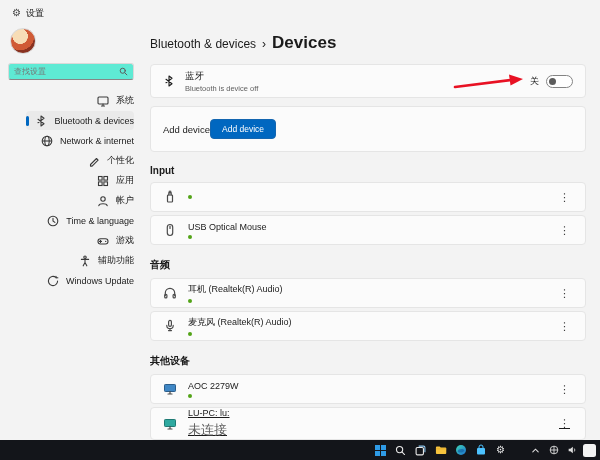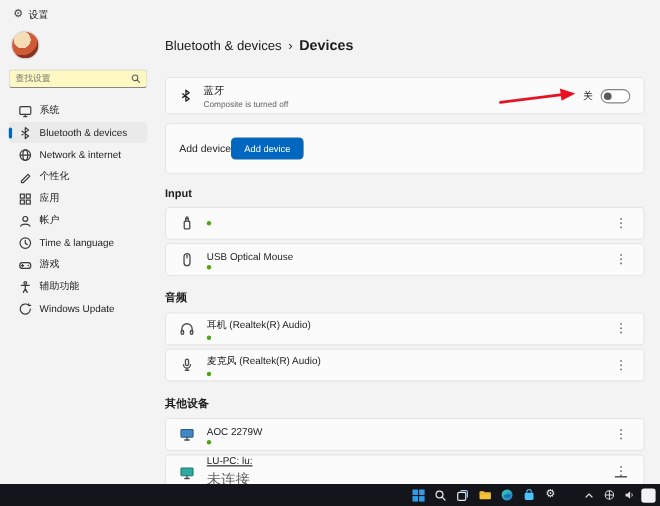--- a/index.html
+++ b/index.html
@@ -9,35 +9,35 @@
 
   
   .titlebar { position:absolute; top:0; left:0; right:0; height:26px; display:flex; align-items:center; gap:5px; padding-left:12px; font-size:9px; color:#1b1b1b; }
   .titlebar .gear { font-size:10px; line-height:1; color:#444; }
 
   
   .sidebar { position:absolute; top:26px; left:0; width:142px; bottom:20px; padding:0 8px; }
   .avatar { width:26px; height:26px; border-radius:50%; margin:2px 0 9px 2px;
             background: radial-gradient(circle at 38% 30%, #f7ddb6 0 34%, #d05a35 35% 62%, #8a3220 63% 100%);
             border:1px solid #d9d9d9; }
-  .search { height:17px; background:#fef9c3; border:1px solid #d9d9d9; border-bottom:1px solid #868686; border-radius:3px; display:flex; align-items:center; padding:2px 5px; }
+  .search { height:17px; background:#5eead4; border:1px solid #d9d9d9; border-bottom:1px solid #868686; border-radius:3px; display:flex; align-items:center; padding:2px 5px; }
   .search input { flex:1; border:0; outline:0; background:transparent; font:8px "Liberation Sans", sans-serif; color:#333; min-width:0; }
-  .nav { margin-top:11px; display:flex; flex-direction:column; gap:1px; }
+  .nav { margin-top:11px; display:flex; flex-direction:column; gap:1px;align-items:flex-end; }
   .nav-item { position:relative; display:flex; align-items:center; gap:7px; height:19px; padding-left:9px; border-radius:4px; font-size:9px; white-space:nowrap; }
   .nav-item.selected { background:#eaeaea; }
   .nav-item.selected::before { content:""; position:absolute; left:0; top:4.5px; width:3px; height:10px; border-radius:2px; background:#0067c0; }
   .nav-item svg { flex:0 0 auto; }
 
   
   .content { position:absolute; left:150px; top:26px; right:14px; bottom:20px; }
   .breadcrumb { margin-top:7px; display:flex; align-items:baseline; gap:6px; font-size:12px; }
-  .breadcrumb .current { font-weight:bold; font-size:13px; }
+  .breadcrumb .current { font-weight:bold; font-size:17px; }
   .card { background:#fbfbfb; border:1px solid #e5e5e5; border-radius:4px; display:flex; align-items:center; padding:0 12px; }
 
-  .bt-card { margin-top:22px; height:34px; gap:10px; position:relative; }
+  .bt-card { margin-top:11px; height:34px; gap:10px; position:relative; }
   .bt-text { display:flex; flex-direction:column; gap:1px; }
   .bt-title { font-size:9.5px; }
   .bt-sub { font-size:7.5px; color:#5f5f5f; }
   .bt-right { margin-left:auto; display:flex; align-items:center; gap:7px; }
   .toggle-label { font-size:9px; }
   .toggle { width:27px; height:13px; border:1px solid #848484; border-radius:7px; background:#fff; position:relative; }
   .toggle .knob { position:absolute; left:2px; top:2px; width:7px; height:7px; border-radius:50%; background:#5c5c5c; }
   .red-arrow { position:absolute; right:58px; top:7px; pointer-events:none; }
 
   .add-card { margin-top:8px; height:46px; justify-content:flex-start; }
@@ -169,21 +169,21 @@
       <span>›</span>
       <span class="current">Devices</span>
     </div>
 
     <div class="card bt-card">
       <svg width="12" height="12" viewBox="0 0 12 12" fill="none" stroke="#1b1b1b" stroke-width="1.1" stroke-linecap="round" stroke-linejoin="round">
           <path d="M6 1v10M6 1l3 2.3-6 4.4M6 11l3-2.3-6-4.4"></path>
         </svg>
       <div class="bt-text">
         <span class="bt-title">蓝牙</span>
-        <span class="bt-sub">Composite is turned off</span>
+        <span class="bt-sub">Bluetooth is device off</span>
       </div>
       <div class="bt-right">
         <span class="toggle-label">关</span>
         <div class="toggle">
             <span class="knob"></span>
           </div>
       </div>
       <svg class="red-arrow" width="74" height="20" viewBox="0 0 74 20">
         <path d="M2 15 L58 8" stroke="#e81123" stroke-width="2.6" fill="none" stroke-linecap="round"></path>
         <path d="M56 2.5 L70 7 L57.5 13.5 Z" fill="#e81123"></path>

